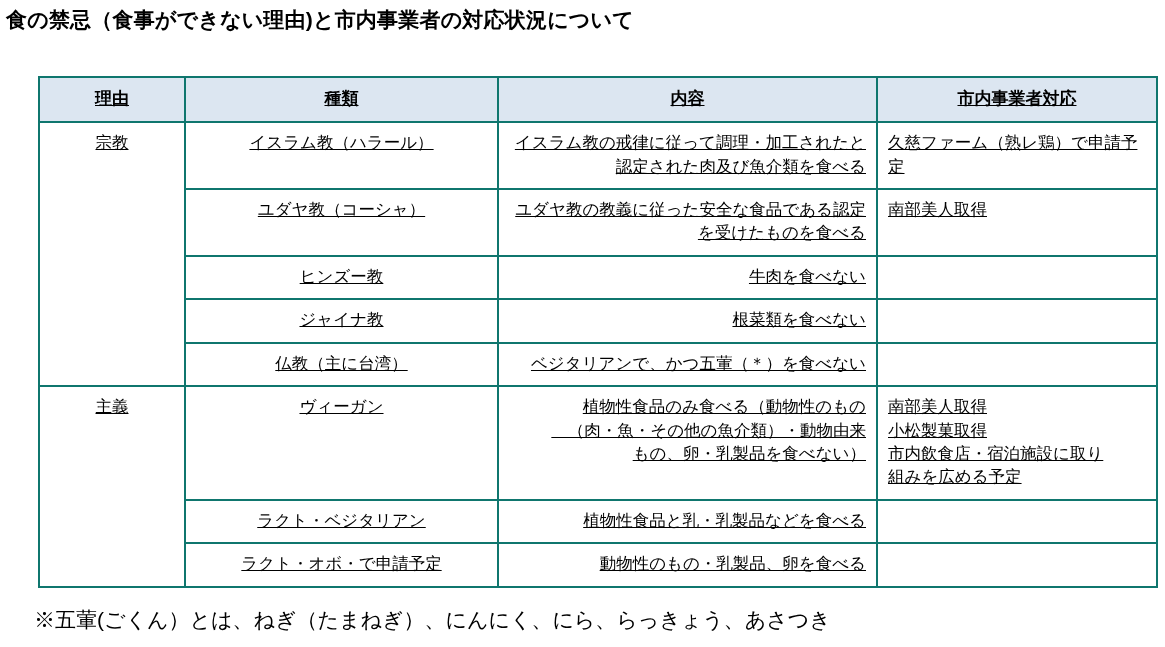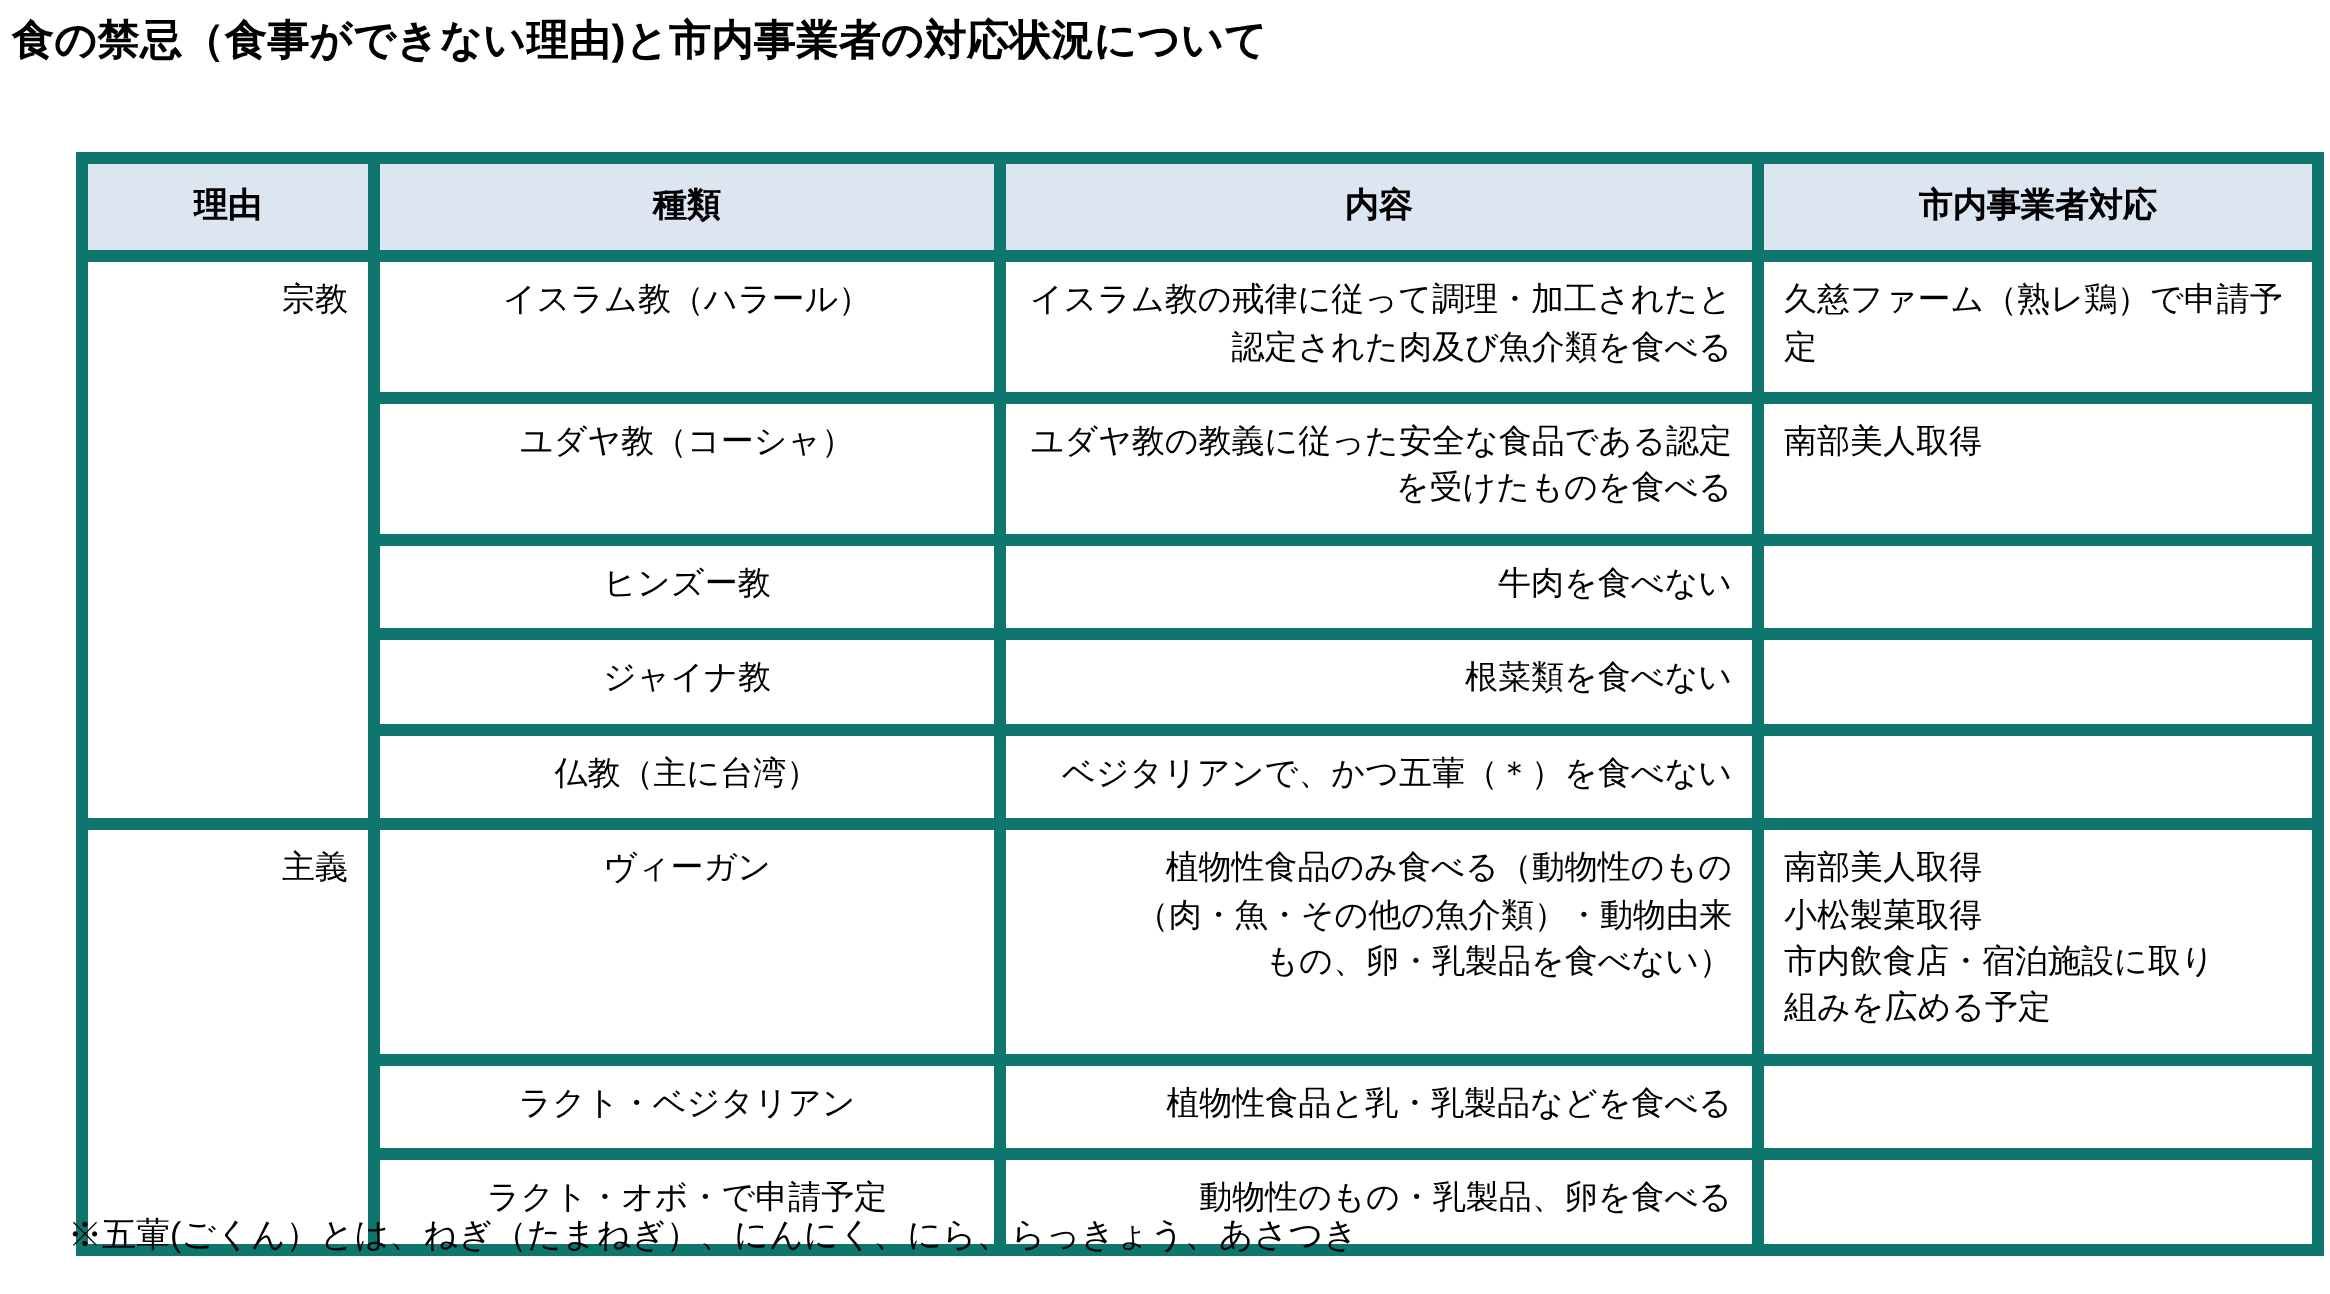--- a/index.html
+++ b/index.html
@@ -39,56 +39,57 @@
     border-collapse: collapse;
     table-layout: fixed;
     width: 1118px;
   }
   table.tabu col.c-reason  { width: 146px; }
   table.tabu col.c-kind    { width: 313px; }
   table.tabu col.c-content { width: 379px; }
   table.tabu col.c-biz     { width: 280px; }
 
   table.tabu th, table.tabu td {
-    border: 6px solid #0f766e;
+    border: 2px solid #0f766e;
     vertical-align: top;
     padding: 8px 10px 10px 10px;
     font-size: 16.5px;
     line-height: 1.42;
+    text-decoration: underline;
   }
   table.tabu thead th {
     background: #dce6f1;
     text-align: center;
     font-weight: bold;
     font-size: 17px;
     padding: 9px 6px 10px 6px;
     vertical-align: middle;
   }
   td.group {
-    text-align: right;
+    text-align: center;
     vertical-align: middle;
     font-size: 17px;
     padding-left: 38px;
   }
   td.kind {
     padding-left: 18px;
     vertical-align: middle;
     text-align: center;
   }
   td.content { padding-left: 12px; text-align: right; }
   td.biz { padding-left: 10px; }
 
   .multi {
     white-space: pre-line;
   }
   .footnote {
     position: absolute;
     left: 34px;
     top: 606px;
-    font-size: 17px;
+    font-size: 21px;
     color: #000000;
     white-space: nowrap;
   }
 </style>
 </head>
 <body>
 
 <div class="page">
 
   <div class="page-title">食の禁忌（食事ができない理由)と市内事業者の対応状況について</div>

